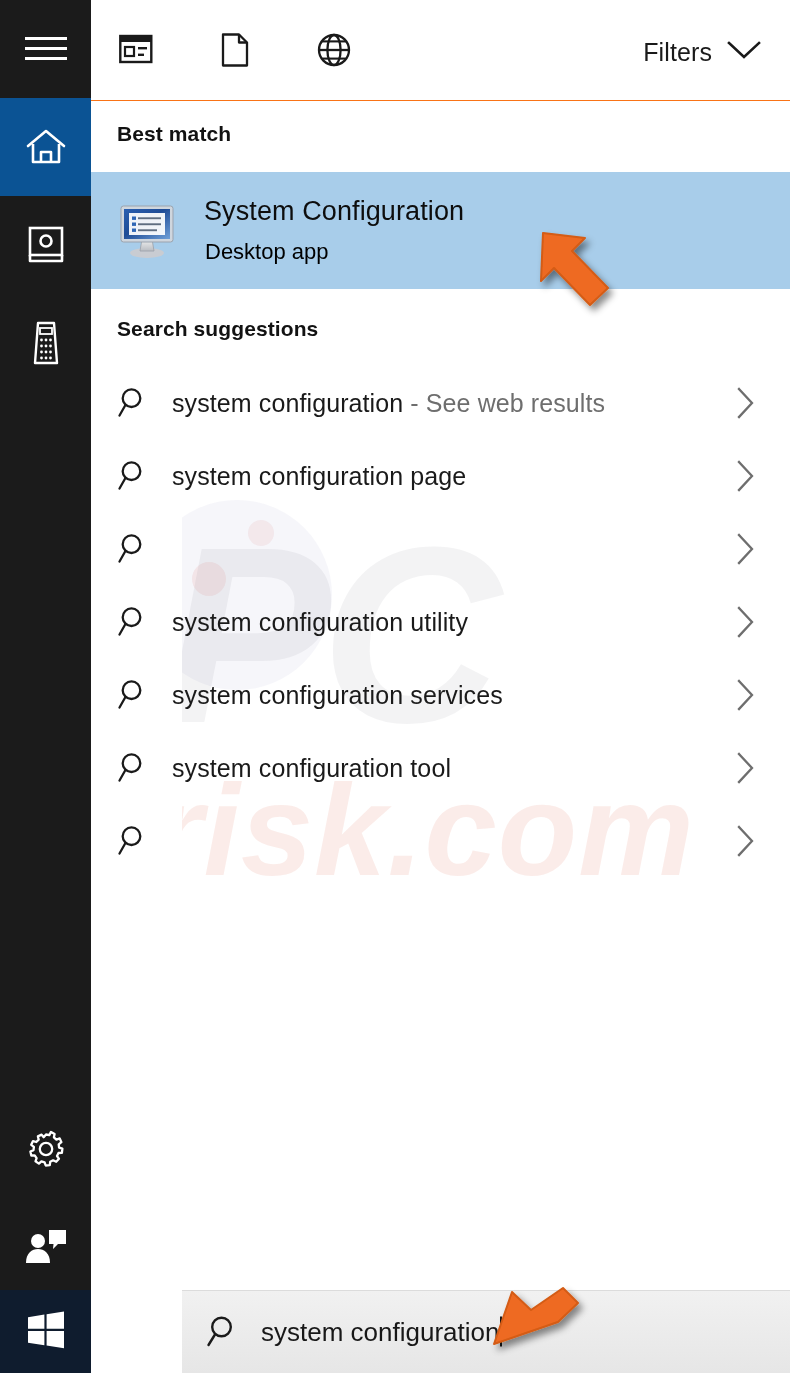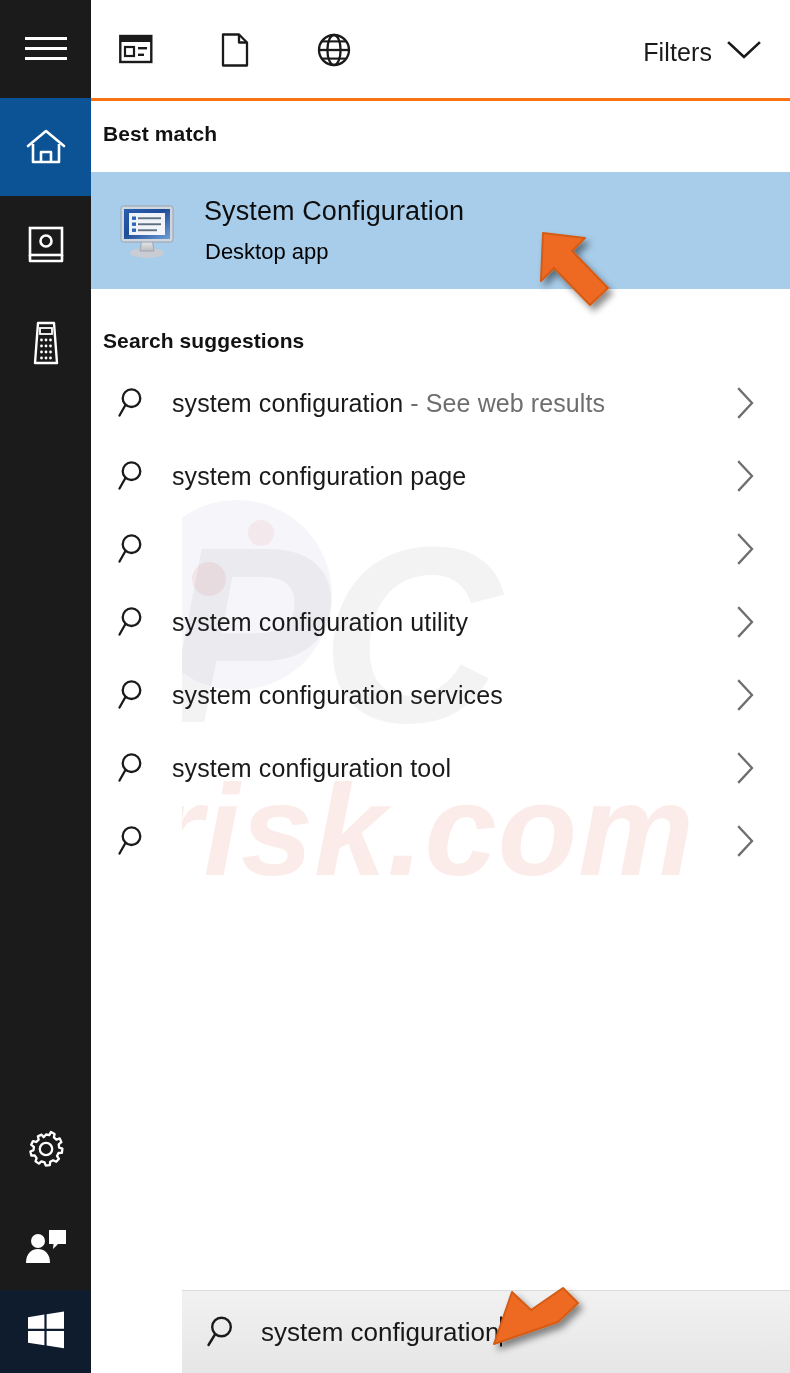--- a/index.html
+++ b/index.html
@@ -33,47 +33,47 @@
 
   
   #main{
     position:absolute; left:91px; top:0; width:699px; height:1373px;
     background:#ffffff;
   }
 
   
   #toolbar{
     position:absolute; left:0; top:0; width:699px; height:101px;
-    border-bottom:3px solid #f97316;
+    border-bottom:1px solid #f97316;
     background:#ffffff;
   }
   .tool-icon{
     position:absolute; top:30px; width:44px; height:44px;
     display:flex; align-items:center; justify-content:center;
   }
   #tool-apps{ left:23px; }
   #tool-doc { left:122px; }
   #tool-web { left:221px; }
 
   #filters{
     position:absolute; right:28px; top:30px; height:44px;
     display:flex; align-items:center; gap:14px;
   }
   #filters .lbl{
     font-size:25px; color:#1a1a1a; letter-spacing:.1px;
   }
 
   
   .sec-head{
-    position:absolute; left:12px;
+    position:absolute; left:26px;
     font-size:21px; font-weight:bold; color:#121212;
     letter-spacing:.1px;
   }
   #head-best{ top:122px; }
-  #head-sugg{ top:317px;margin-top:12px; }
+  #head-sugg{ top:317px; }
 
   
   #best-row{
     position:absolute; left:0; top:172px; width:699px; height:117px;
     background:#a8cdea;
   }
   #best-icon{
     position:absolute; left:25px; top:27px; width:62px; height:62px;
   }
   #best-title{

